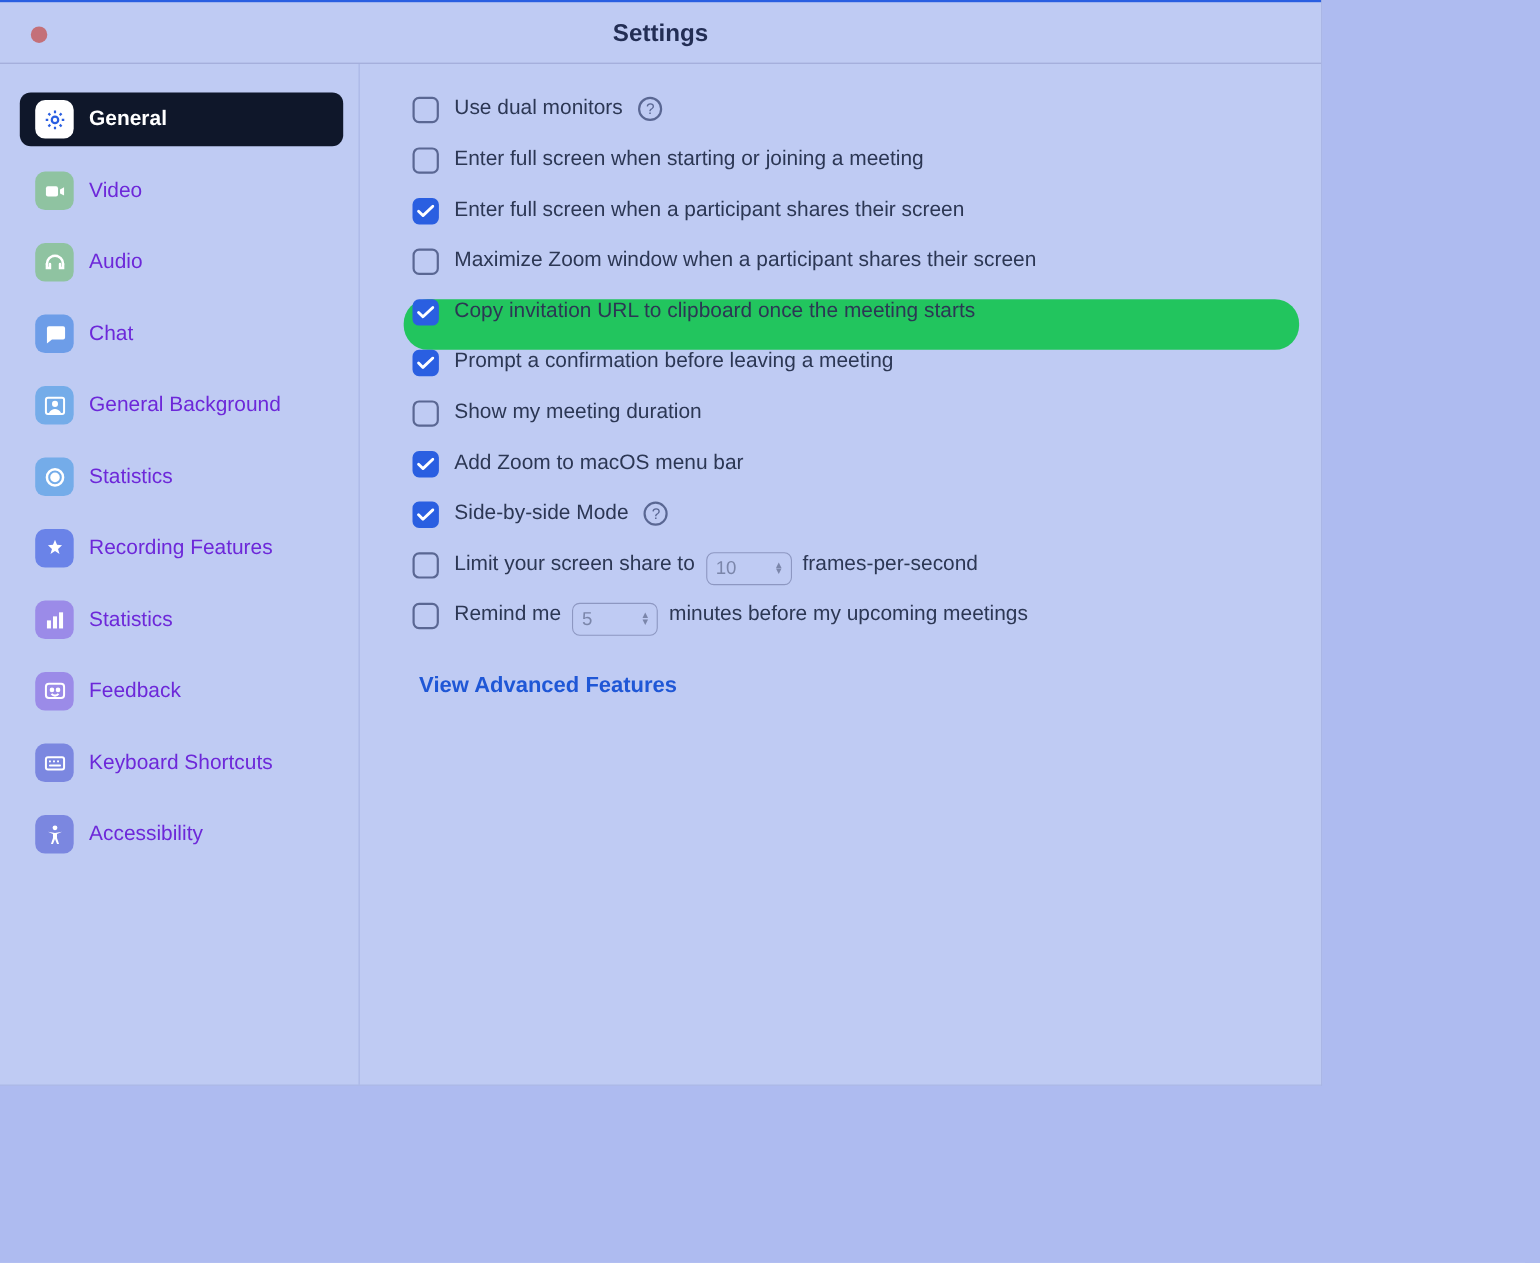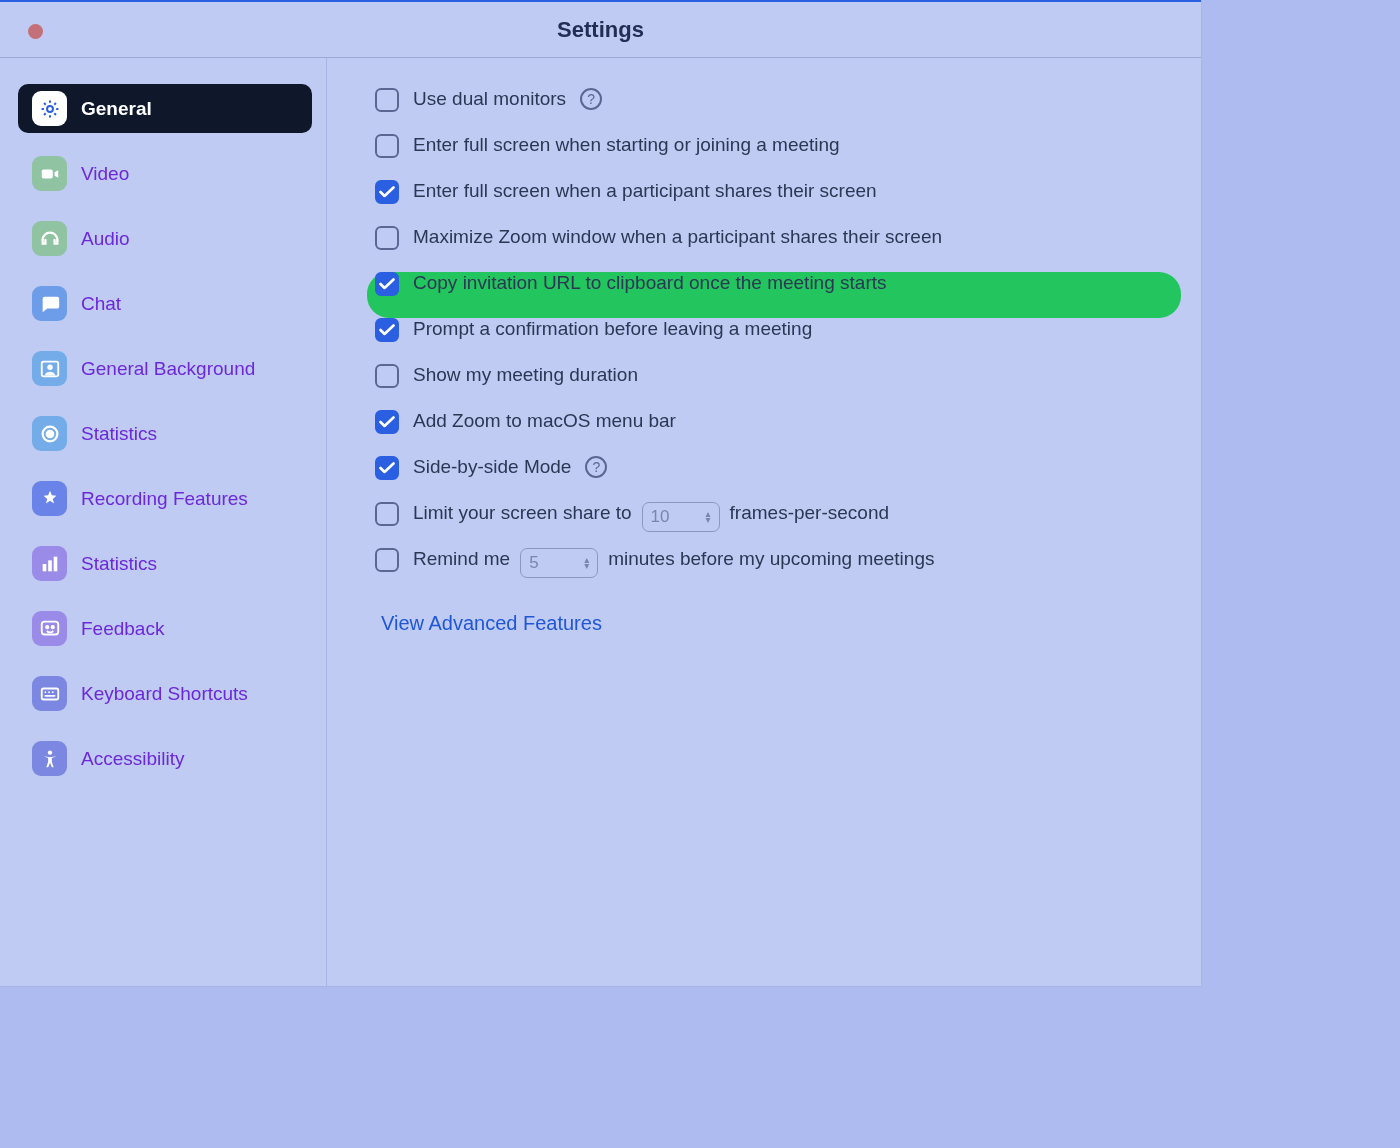--- a/index.html
+++ b/index.html
@@ -90,21 +90,21 @@
     font-size:14px; color:#5a6793; margin-left:14px; cursor:pointer;
   }
   .stepper {
     display:inline-flex; align-items:center; justify-content:space-between;
     width:78px; height:30px;
     border:1px solid #8d97c1; border-radius:7px;
     padding:0 8px; margin:0 10px;
     color:#7b86aa; font-size:17px;gap:32px;
   }
   .stepper .chev { display:flex; flex-direction:column; line-height:6px; font-size:10px; color:#7b86aa; }
-  .link { color:#1f57d6; font-size:20px; font-weight:400; margin-top:18px; cursor:pointer; padding-left:6px; }
+  .link { color:#1f57d6; font-size:20px; font-weight:700; margin-top:18px; cursor:pointer; padding-left:6px; }
 </style>
 </head>
 <body>
 
 <div class="window">
   <div class="titlebar">
     <div class="close-dot"></div>
     <div class="title">Settings</div>
   </div>
   <div class="body">

